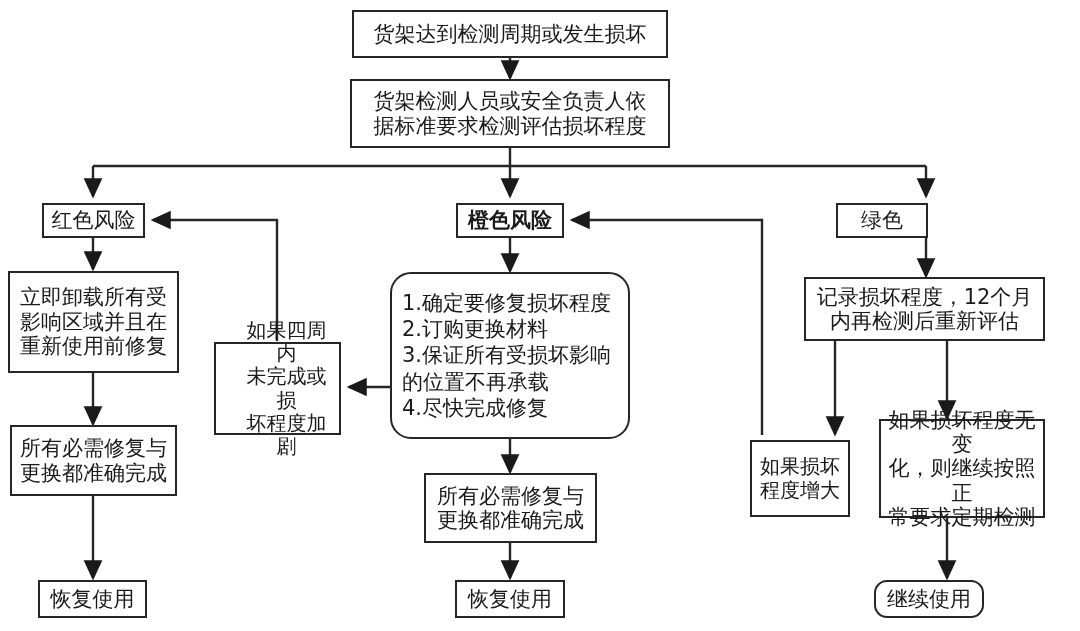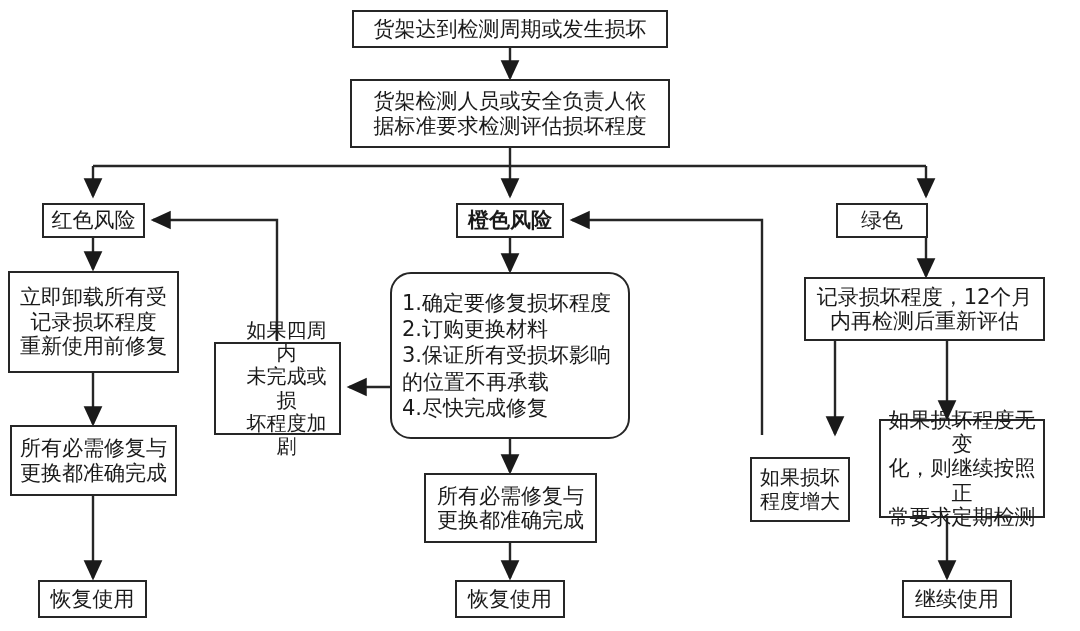--- a/index.html
+++ b/index.html
@@ -88,21 +88,21 @@
 
       <path d="M762,435 L762,220 L572,220" marker-end="url(#ah)"></path>
 
       <path d="M926,238 L926,276" marker-end="url(#ah)"></path>
       <path d="M835,341 L835,434" marker-end="url(#ah)"></path>
       <path d="M947,341 L947,418" marker-end="url(#ah)"></path>
       <path d="M947,518 L947,578" marker-end="url(#ah)"></path>
     </g>
   </svg>
 
-  <div class="node" style="left:352px; top:10px; width:316px; height:38px;text-align:center;">
+  <div class="node" style="left:352px; top:10px; width:316px; height:48px;text-align:center;">
     <span class="txt">货架达到检测周期或发生损坏</span>
   </div>
 
   <div class="node" style="left:350px; top:79px; width:320px; height:69px;">
     <span class="txt">货架检测人员或安全负责人依
 据标准要求检测评估损坏程度</span>
   </div>
 
   <div class="node" style="left:42px; top:203px; width:103px; height:35px;">
     <span class="txt">红色风险</span>
@@ -111,21 +111,21 @@
   <div class="node" style="left:456px; top:203px; width:108px; height:35px;font-weight:bold;">
     <span class="txt">橙色风险</span>
   </div>
 
   <div class="node" style="left:836px; top:203px; width:92px; height:35px;">
     <span class="txt">绿色</span>
   </div>
 
   <div class="node" style="left:8px; top:271px; width:171px; height:102px;">
     <span class="txt">立即卸载所有受
-记录损坏程度
+影响区域并且在
 重新使用前修复</span>
   </div>
 
   <div class="node" style="left:10px; top:425px; width:167px; height:71px;">
     <span class="txt">所有必需修复与
 更换都准确完成</span>
   </div>
 
   <div class="node" style="left:38px; top:580px; width:109px; height:38px;">
     <span class="txt">恢复使用</span>
@@ -152,28 +152,28 @@
 
   <div class="node" style="left:455px; top:580px; width:110px; height:38px;">
     <span class="txt">恢复使用</span>
   </div>
 
   <div class="node" style="left:804px; top:277px; width:241px; height:64px;">
     <span class="txt">记录损坏程度，12个月
 内再检测后重新评估</span>
   </div>
 
-  <div class="node small" style="left:750px; top:457px; width:100px; height:65px;">
+  <div class="node small" style="left:750px; top:440px; width:100px; height:77px;">
     <span class="txt">如果损坏
 程度增大</span>
   </div>
 
   <div class="node" style="left:879px; top:419px; width:166px; height:99px;">
     <span class="txt">如果损坏程度无变
 化，则继续按照正
 常要求定期检测</span>
   </div>
 
-  <div class="node" style="left:902px; top:580px; width:110px; height:38px;">
+  <div class="node" style="left:874px; top:580px; width:110px; height:38px;border-radius:13px;">
     <span class="txt">继续使用</span>
   </div>
 
 </div>
 
 </body></html>

